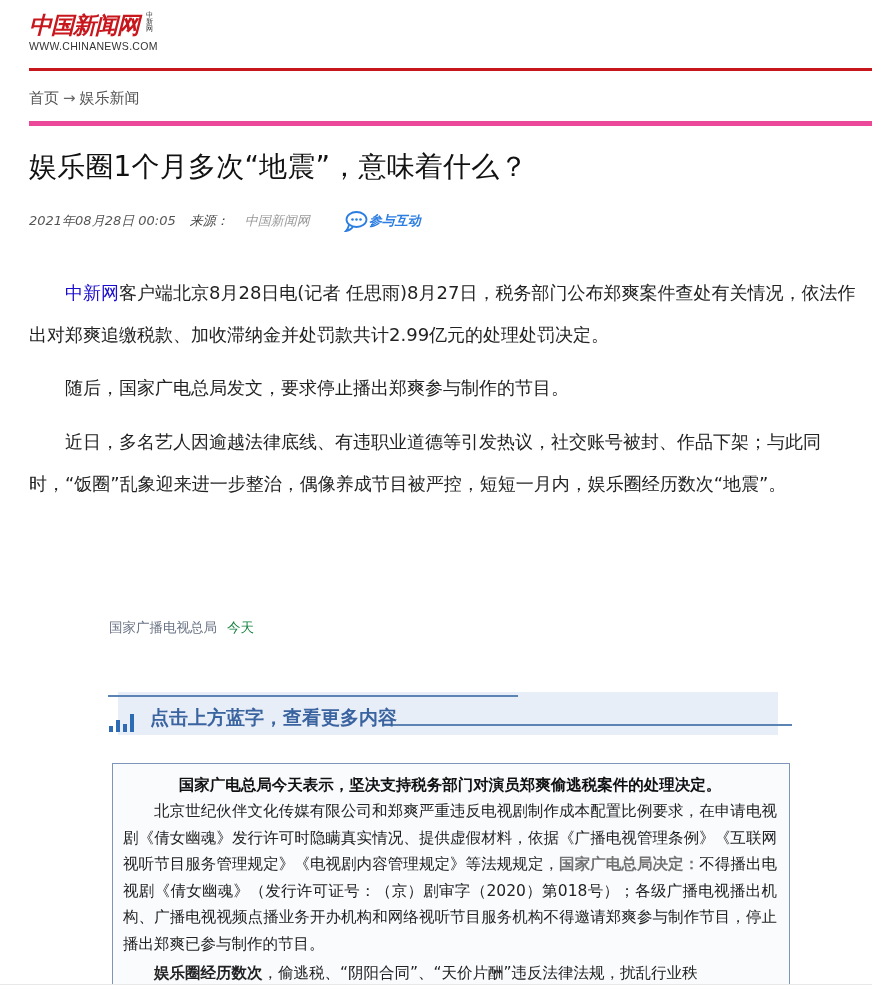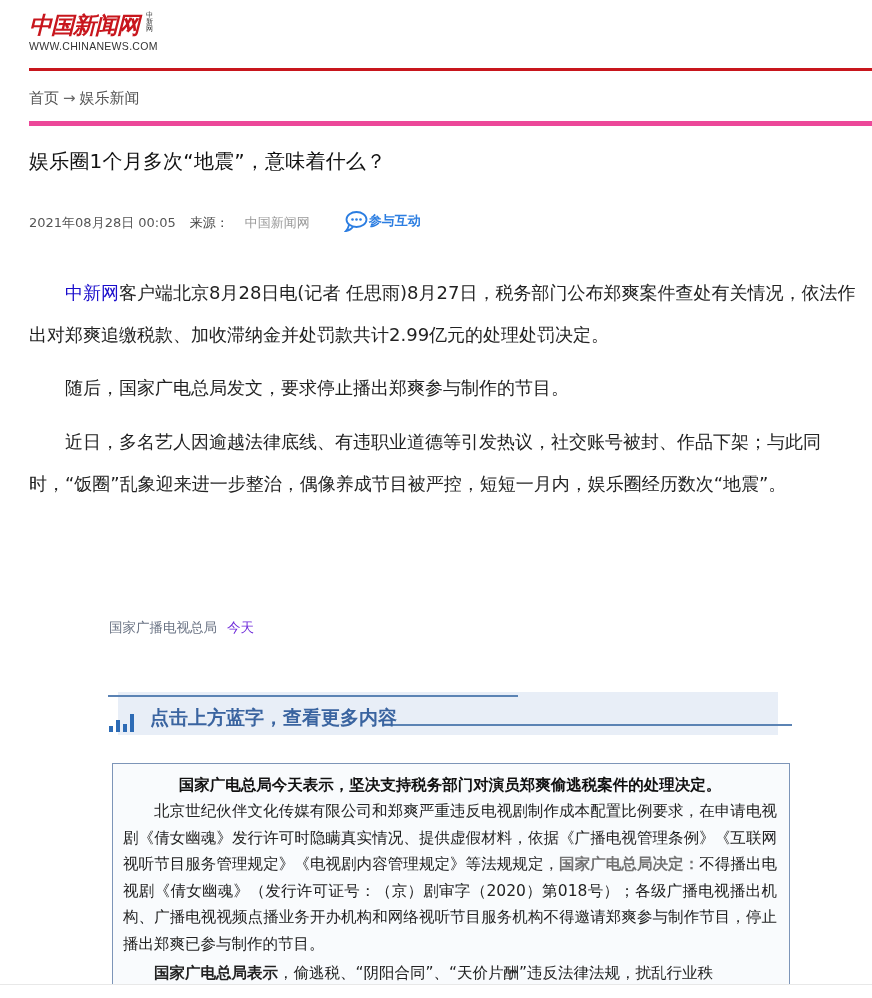--- a/index.html
+++ b/index.html
@@ -15,38 +15,38 @@
 
   .crumb-bar { position: absolute; left: 29px; top: 80px; width: 843px; height: 46px; border-bottom: 5px solid #ec4899; }
   .crumb { position: absolute; left: 0; top: 9px; font-size: 15px; color: #555; white-space: nowrap; }
   .crumb a { color: #555; text-decoration: none; }
   .crumb .arrow { margin: 0 4px; color: #666; }
   .fontsize { position: absolute; right: 20px; top: 2px; display: flex; align-items: center; font-size: 15px; }
   .fontsize .label { color: #222; margin-right: 14px; }
   .fontsize .opt { color: #555; width: 24px; text-align: center; cursor: pointer; }
   .fontsize .opt.active { width: 33px; height: 33px; border-radius: 50%; background: #2b7de1; color: #fff; line-height: 33px; margin: 0 10px; font-size: 15px; }
 
-  .title { position: absolute; left: 29px; top: 148px; font-size: 20px; color: #111; font-weight: normal; white-space: nowrap; letter-spacing: 0.2px; }
+  .title { position: absolute; left: 29px; top: 148px; font-size: 28px; color: #111; font-weight: normal; white-space: nowrap; letter-spacing: 0.2px; }
 
-  .meta { position: absolute; left: 29px; top: 210px; font-size: 13px; color: #555; display: flex; align-items: flex-end; white-space: nowrap; }
+  .meta { position: absolute; left: 29px; top: 210px; font-size: 13px; color: #555; display: flex; align-items: center; white-space: nowrap; font-style: italic; }
   .meta .src-label { margin-left: 14px; color: #444; }
   .meta .src { margin-left: 16px; color: #999; }
   .meta .interact { margin-left: 34px; display: flex; align-items: center; color: #2b7de1; font-weight: bold; cursor: pointer; }
   .meta .interact svg { margin-right: 1px; }
 
   .para { position: absolute; left: 29px; width: 830px; font-size: 18px; line-height: 42px; color: #222; text-indent: 2em; }
   .para .kw { color: #1a0dcc; }
   .p1 { top: 272px; }
   .p2 { top: 367px; }
   .p3 { top: 421px; }
 
   .embed { position: absolute; left: 98px; top: 555px; width: 700px; height: 443px; background: #fff; }
   .wx-title { position: absolute; left: 11px; top: 16px; font-size: 20px; font-weight: bold; color: #333; white-space: nowrap; letter-spacing: 0.5px; }
   .wx-meta { position: absolute; left: 11px; top: 64px; font-size: 13.5px; color: #6a7384; white-space: nowrap; }
-  .wx-meta .time { color: #6d28d9; margin-left: 10px; }
+  .wx-meta .time { color: #15803d; margin-left: 10px; }
 
   .follow-bar { position: absolute; left: 20px; top: 137px; width: 660px; height: 43px; background: #e8eef7; }
   .follow-line1 { position: absolute; left: 10px; top: 140px; width: 410px; height: 1.5px; background: #5b83b4; }
   .follow-line2 { position: absolute; left: 284px; top: 169px; width: 410px; height: 1.5px; background: #5b83b4; }
   .bars-icon { position: absolute; left: 11px; top: 157px; width: 30px; height: 20px; }
   .bars-icon span { position: absolute; bottom: 0; width: 4px; background: #2d6bb5; }
   .follow-text { position: absolute; left: 52px; top: 150px; font-size: 19px; font-weight: bold; color: #3a64a0; white-space: nowrap; }
 
   .notice { position: absolute; left: 14px; top: 208px; width: 678px; height: 250px; border: 1.5px solid #7d95b8; background: #f9fbfd; padding: 8px 12px 0 10px; }
   .notice-head { font-size: 15.5px; font-weight: bold; color: #111; text-align: center; line-height: 26px; white-space: nowrap; }
@@ -107,17 +107,17 @@
     <span style="left:0;height:6px;"></span>
     <span style="left:7px;height:12px;"></span>
     <span style="left:14px;height:8px;"></span>
     <span style="left:21px;height:18px;"></span>
   </div>
   <div class="follow-text">点击上方蓝字，查看更多内容</div>
 
   <div class="notice">
     <div class="notice-head">国家广电总局今天表示，坚决支持税务部门对演员郑爽偷逃税案件的处理决定。</div>
     <div class="notice-body"><span>北京世纪伙伴文化传媒有限公司和郑爽严重违反电视剧制作成本配置比例要求，在申请电视剧《倩女幽魂》发行许可时隐瞒真实情况、提供虚假材料，依据《广播电视管理条例》《互联网视听节目服务管理规定》《电视剧内容管理规定》等法规规定，</span><b>国家广电总局决定：</b><span>不得播出电视剧《倩女幽魂》（发行许可证号：（京）剧审字（2020）第018号）；各级广播电视播出机构、广播电视视频点播业务开办机构和网络视听节目服务机构不得邀请郑爽参与制作节目，停止播出郑爽已参与制作的节目。</span></div>
-    <div class="notice-body2"><b>国家广电总局表示</b><span>，偷逃税、“阴阳合同”、“天价片酬”违反法律法规，扰乱行业秩</span></div>
+    <div class="notice-body2"><b>娱乐圈经历数次</b><span>，偷逃税、“阴阳合同”、“天价片酬”违反法律法规，扰乱行业秩</span></div>
   </div>
 </div>
 
 <div class="bottom-fade"></div>
 
 </body></html>

